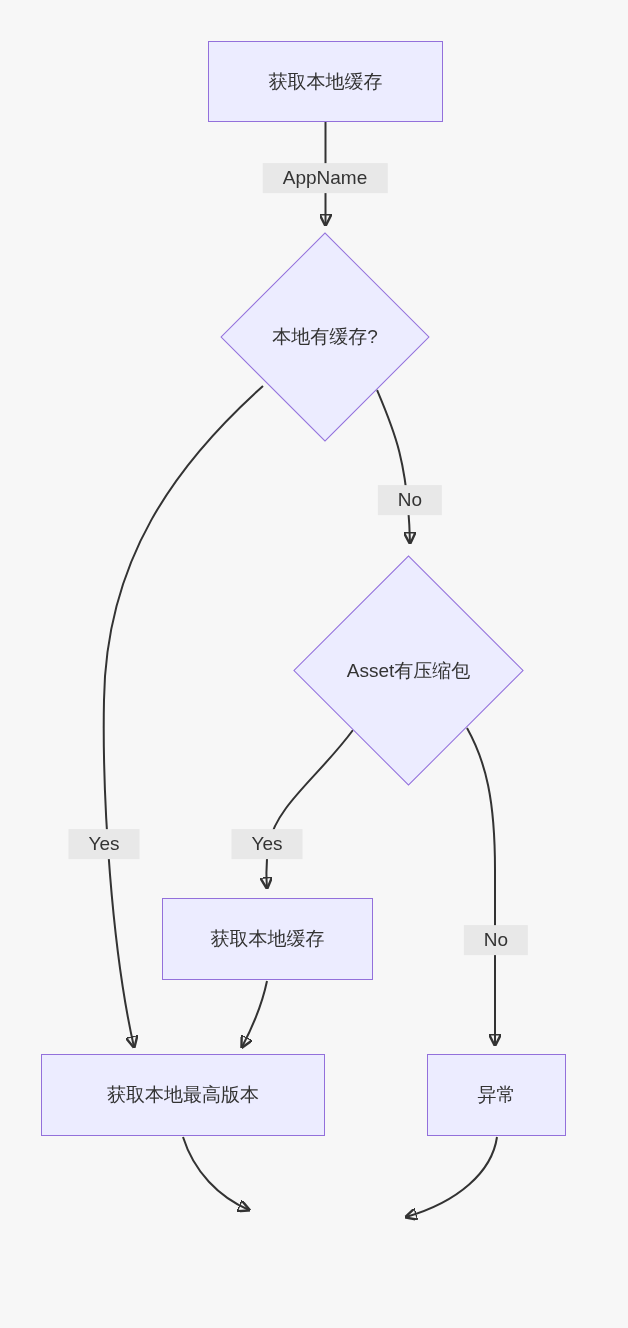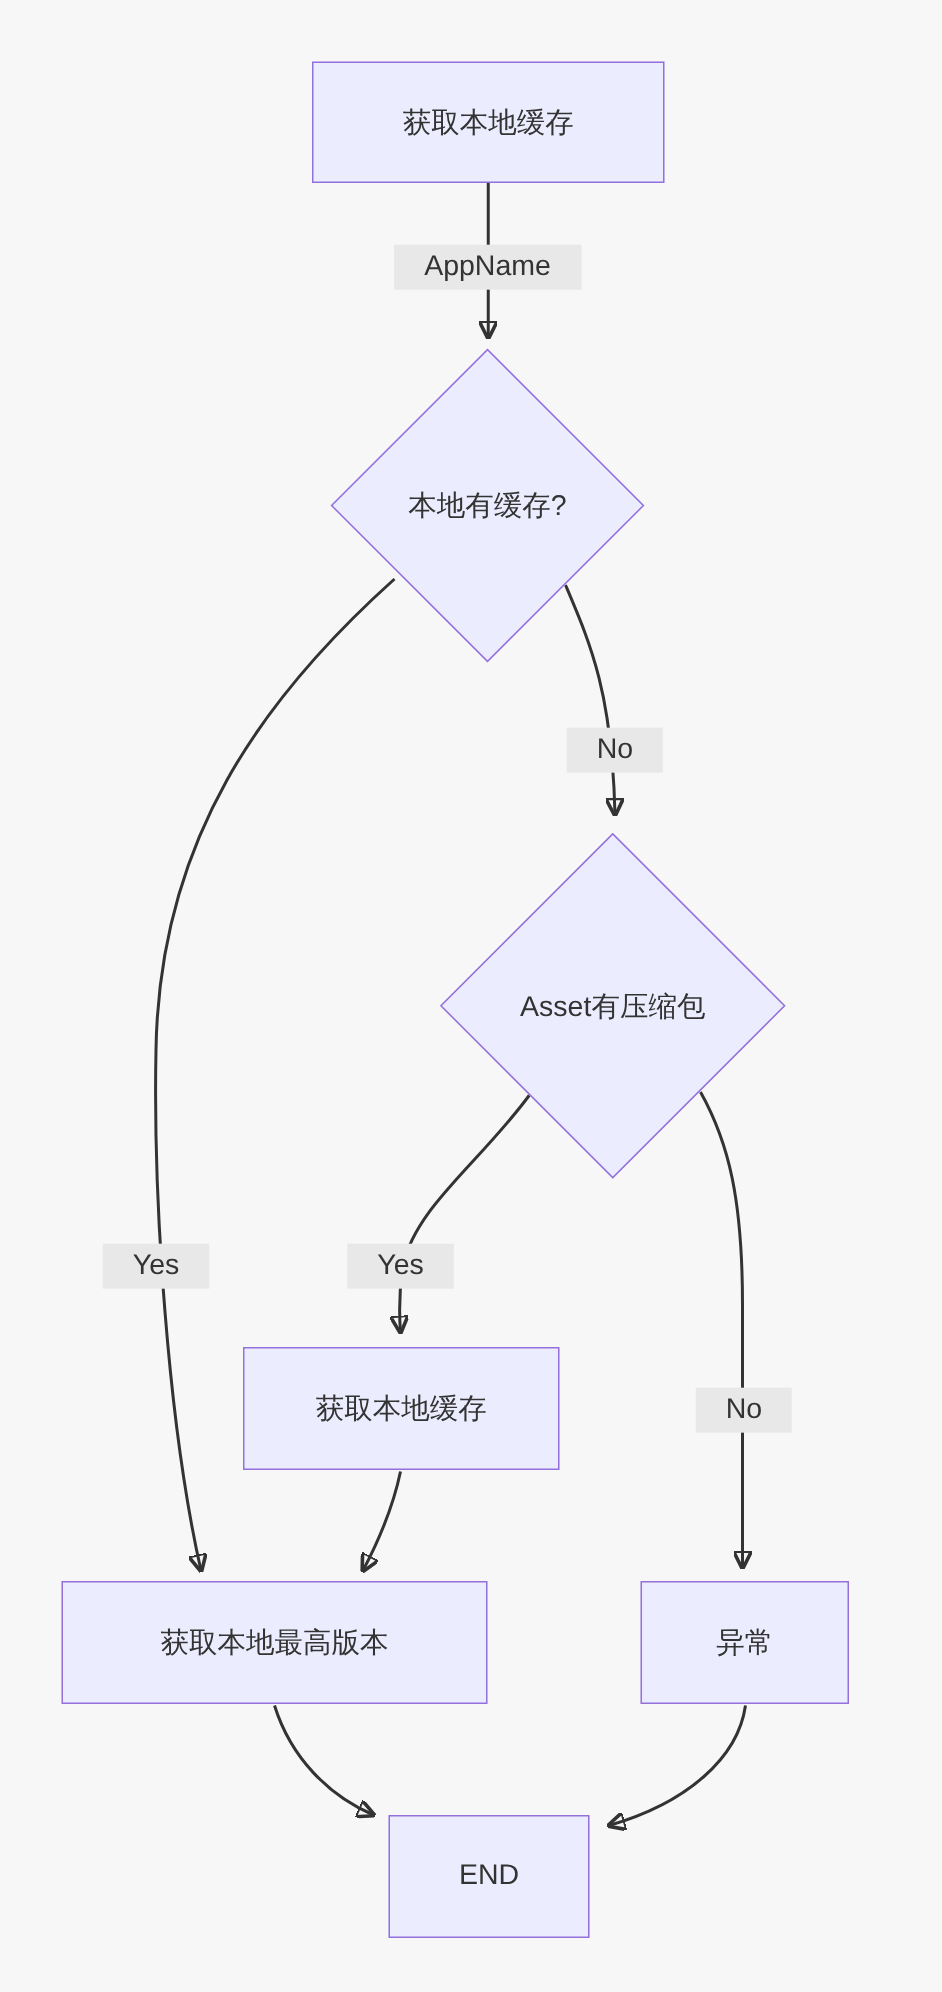--- a/index.html
+++ b/index.html
@@ -94,23 +94,20 @@
   </div>
 
   <div class="node" style="left:427px; top:1054px; width:139px; height:82px;align-items:center;">
     <span>异常</span>
   </div>
 
   <div class="node" style="left:41px; top:1054px; width:284px; height:82px;font-family:Liberation Serif, serif;">
     <span>获取本地最高版本</span>
   </div>
 
-  <div class="node" style="left:259px; top:1210px; width:134px; height:82px;">
-    <span>END</span>
-  </div>
 
   <div class="diamond" style="left:251px; top:263px; width:148px; height:148px;">
     <div class="diamond-label">本地有缓存?</div>
   </div>
 
   <div class="diamond" style="left:327px; top:589px; width:163px; height:163px;">
     <div class="diamond-label">Asset有压缩包</div>
   </div>
 
   <div class="edge-label" style="left:325px; top:178px;">AppName</div>

